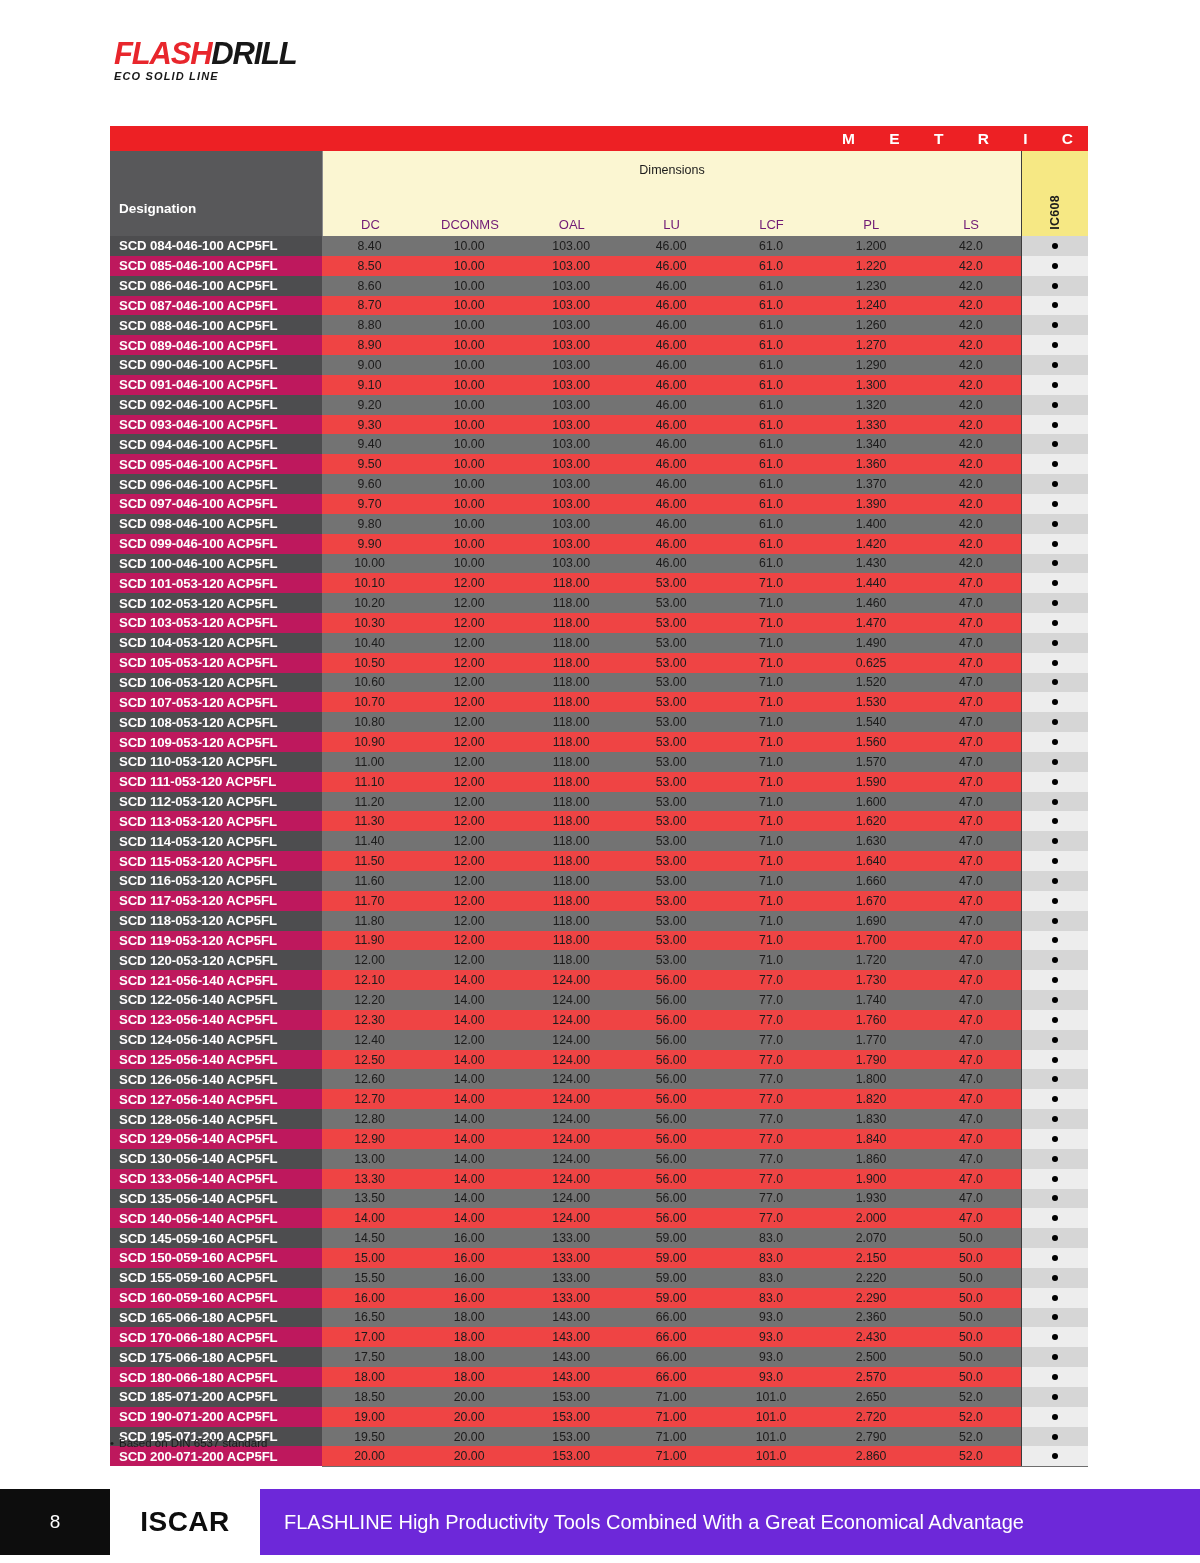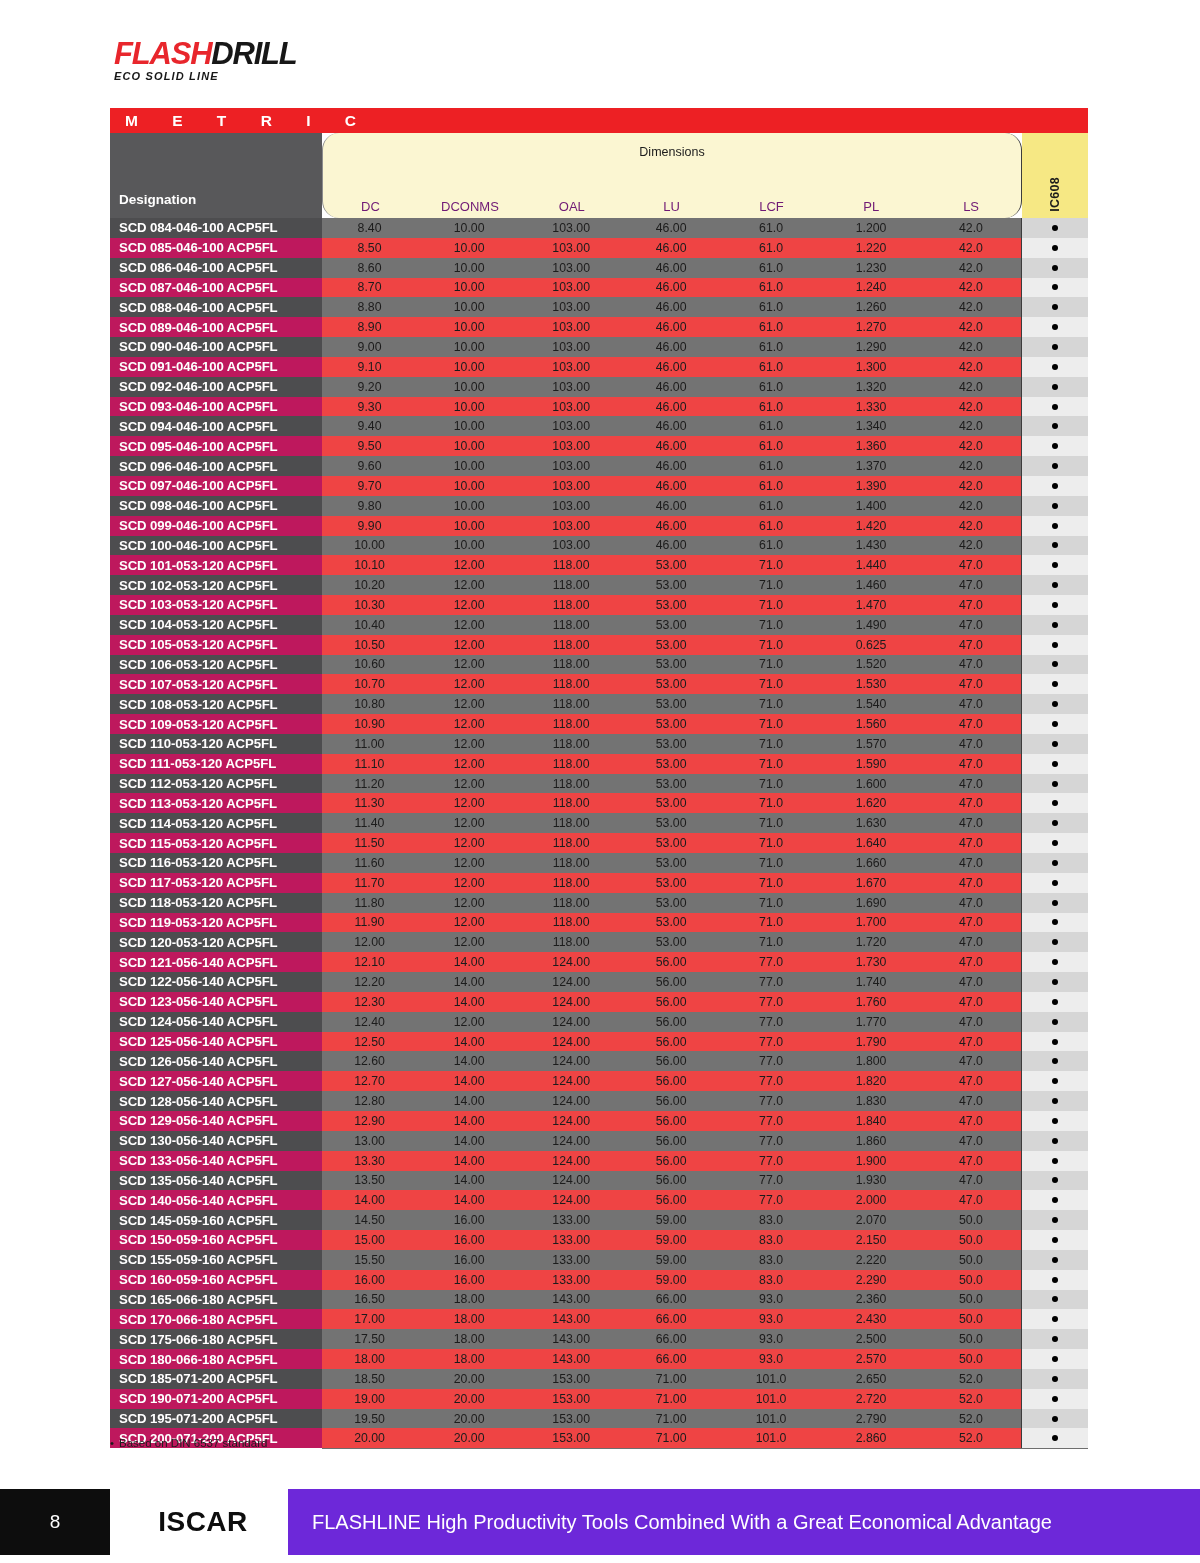--- a/index.html
+++ b/index.html
@@ -48,21 +48,22 @@
     top: 108px;
     width: 978px;
   }
 
   
   .metric-bar {
     background: #ed2024;
     height: 25px;
     display: flex;
     align-items: center;
-    justify-content: flex-start;
+    justify-content: flex-end;
+    margin-top: 18px;
   }
   .metric-bar span {
     color: #ffffff;
     font-size: 15.5px;
     font-weight: bold;
     letter-spacing: 15px;
     padding-left: 15px;
   }
 
   
@@ -72,34 +73,33 @@
   }
   .head-desig {
     width: 212px;
     background: #58585a;
     position: relative;
     flex: 0 0 212px;
   }
   .head-desig span {
     position: absolute;
     left: 9px;
-    bottom: 11px;
+    bottom: 20px;
     color: #ffffff;
     font-size: 13.5px;
     font-weight: bold;
   }
   .head-dims {
     flex: 1 1 auto;
     background: #fbf6d2;
     border-left: 1px solid #8d8d8d;
     border-right: 1px solid #3c3c3c;
     position: relative;
     display: flex;
     flex-direction: column;
-    border-radius: 17px;
   }
   .dims-title {
     text-align: center;
     font-size: 12.5px;
     color: #1b1b1b;
     padding-top: 12px;
   }
   .dims-cols {
     margin-top: auto;
     display: flex;
@@ -228,30 +228,29 @@
   .footer-page {
     width: 110px;
     background: #0d0d0d;
     color: #ffffff;
     display: flex;
     align-items: center;
     justify-content: center;
     font-size: 19px;
   }
   .footer-brand {
-    width: 170px;
+    width: 150px;
     background: #ffffff;
     display: flex;
     align-items: center;
     justify-content: center;
     color: #0d0d0d;
     font-size: 28px;
     font-weight: bold;
     letter-spacing: 0.5px;
-    margin-left: 8px;
   }
   .footer-tag {
     flex: 1 1 auto;
     background: #6d28d9;
     color: #ffffff;
     display: flex;
     align-items: center;
     padding-left: 24px;
     font-size: 20px;
     box-sizing: border-box;

